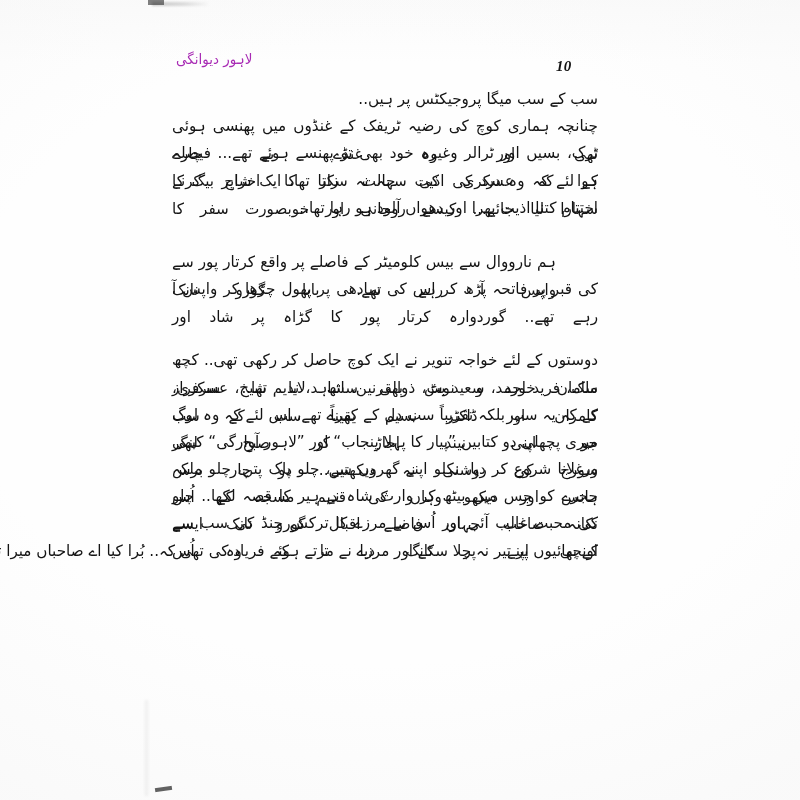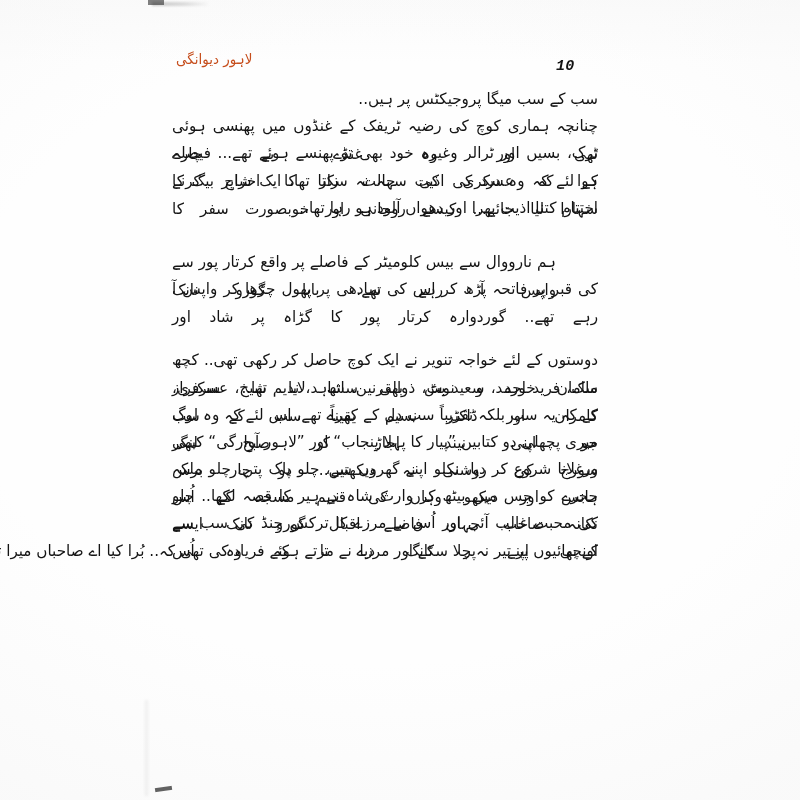--- a/index.html
+++ b/index.html
@@ -36,34 +36,34 @@
   
   .running-head {
     position: absolute;
     top: 52px;
     left: 176px;
     width: 200px;
     text-align: left;
     direction: rtl;
     font-size: 13.5px;
     line-height: 1.1;
-    color: #c2410c;
+    color: #a21caf;
     font-family: "DejaVu Sans", sans-serif;
     white-space: nowrap;
     transform: scaleY(1.05);
     transform-origin: left bottom;
     filter: blur(0.22px);
     opacity: 0.93;
   }
 
   .folio {
     position: absolute;
     top: 58px;
     left: 556px;
-    font-family: Liberation Mono, monospace;
+    font-family: Liberation Serif, serif;
     font-style: italic;
     font-weight: bold;
     font-size: 15px;
     color: #121212;
     letter-spacing: 0.3px;
     filter: blur(0.15px);
   }
 
   
   .text-column {

